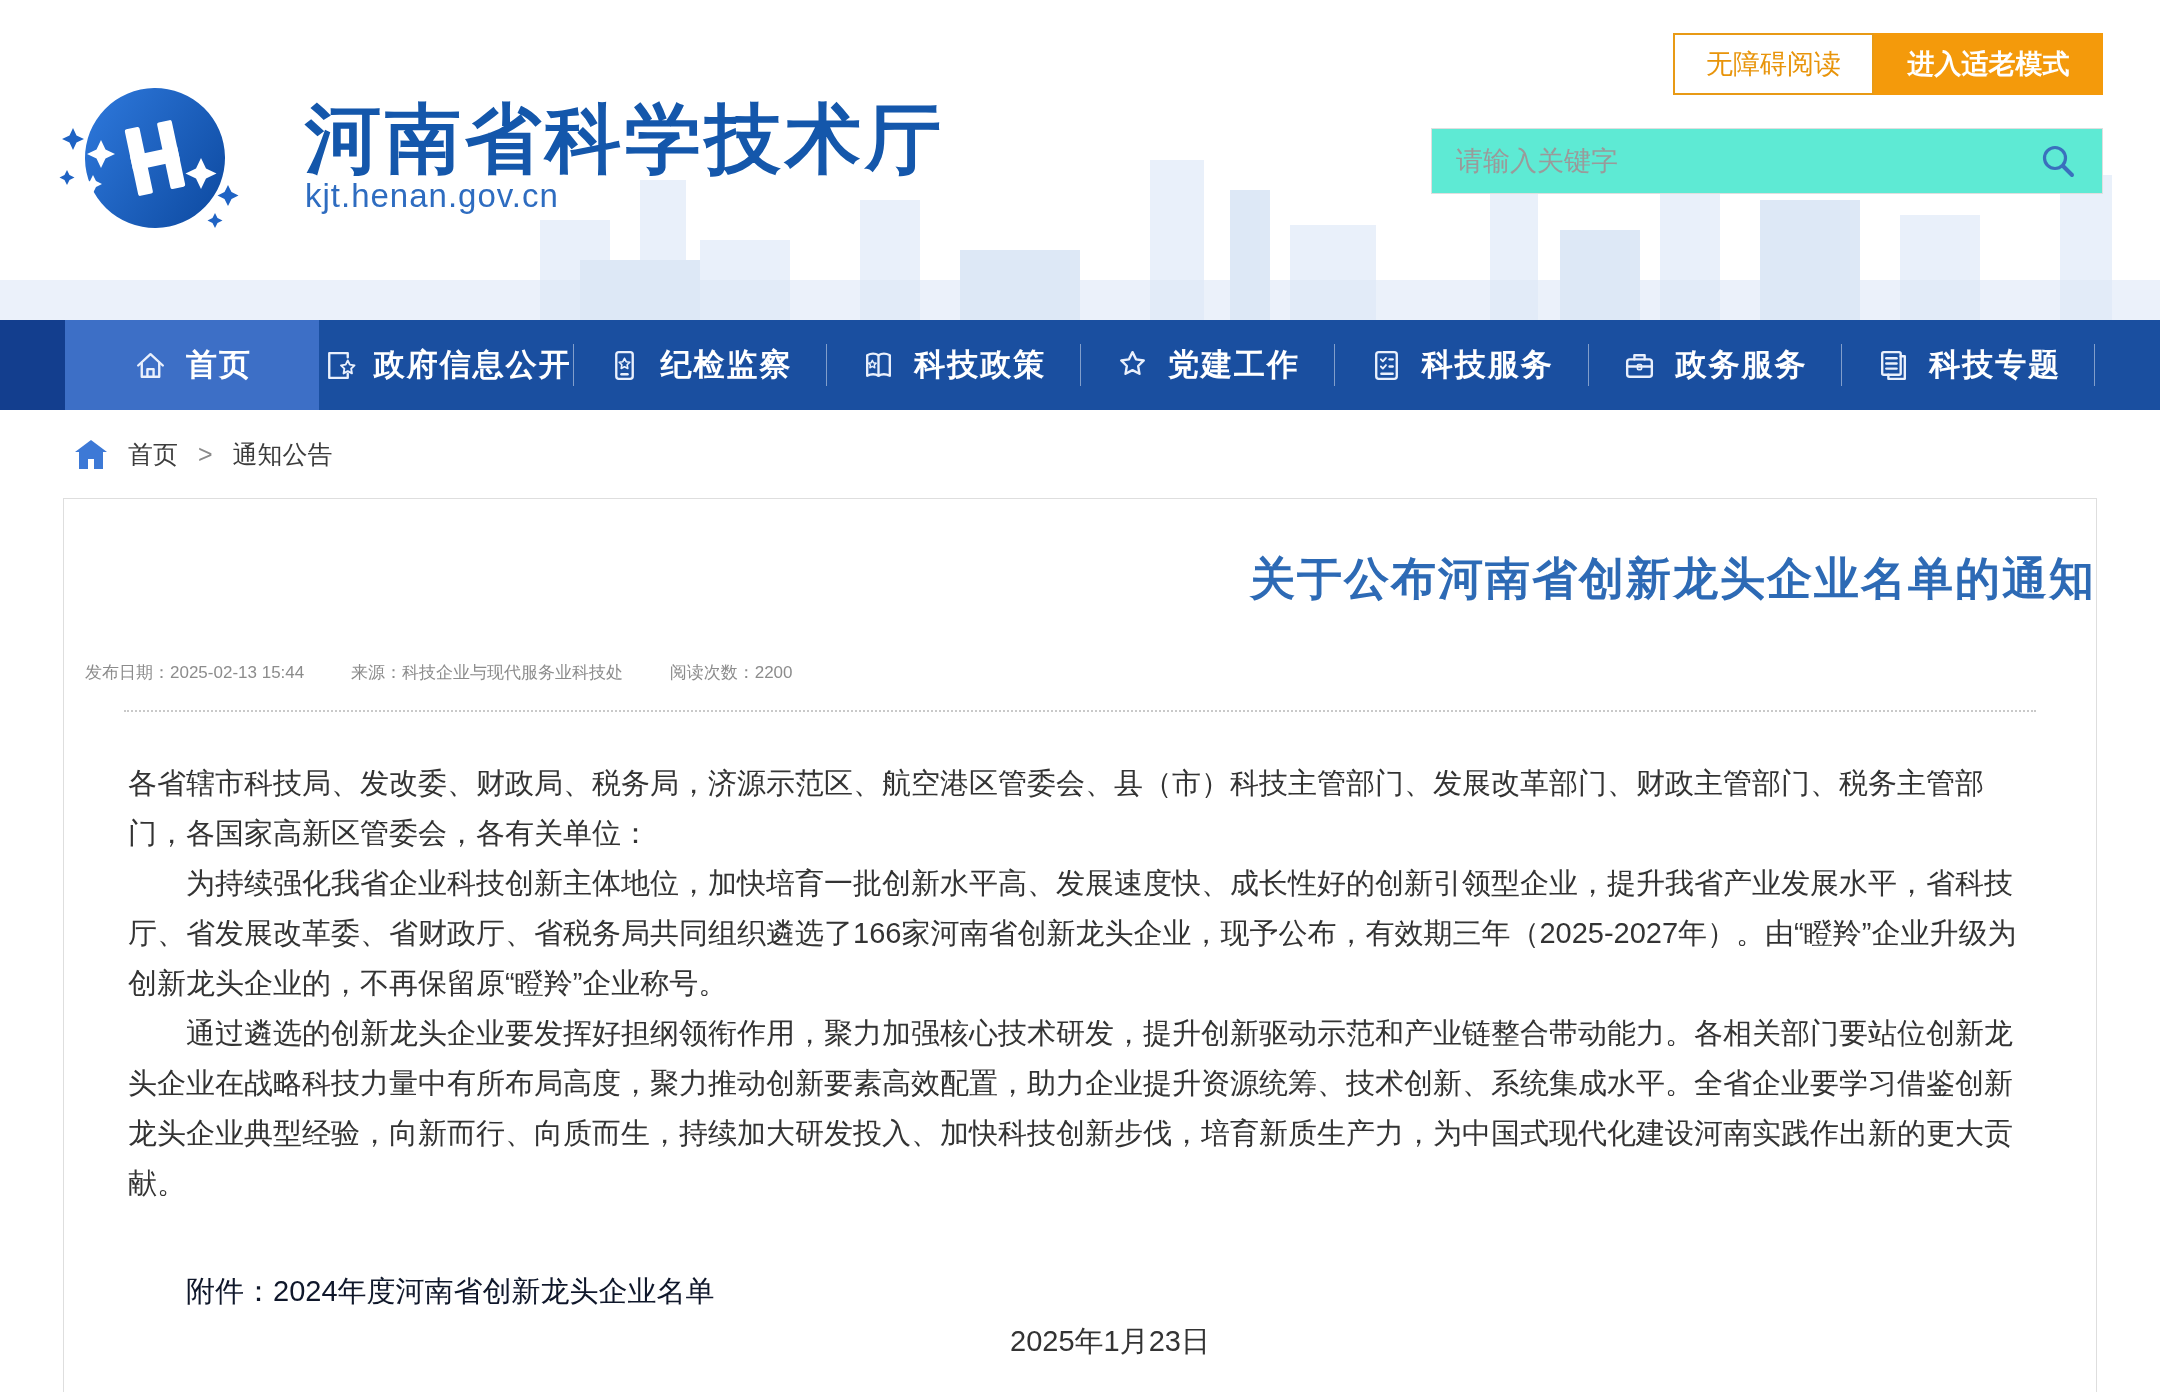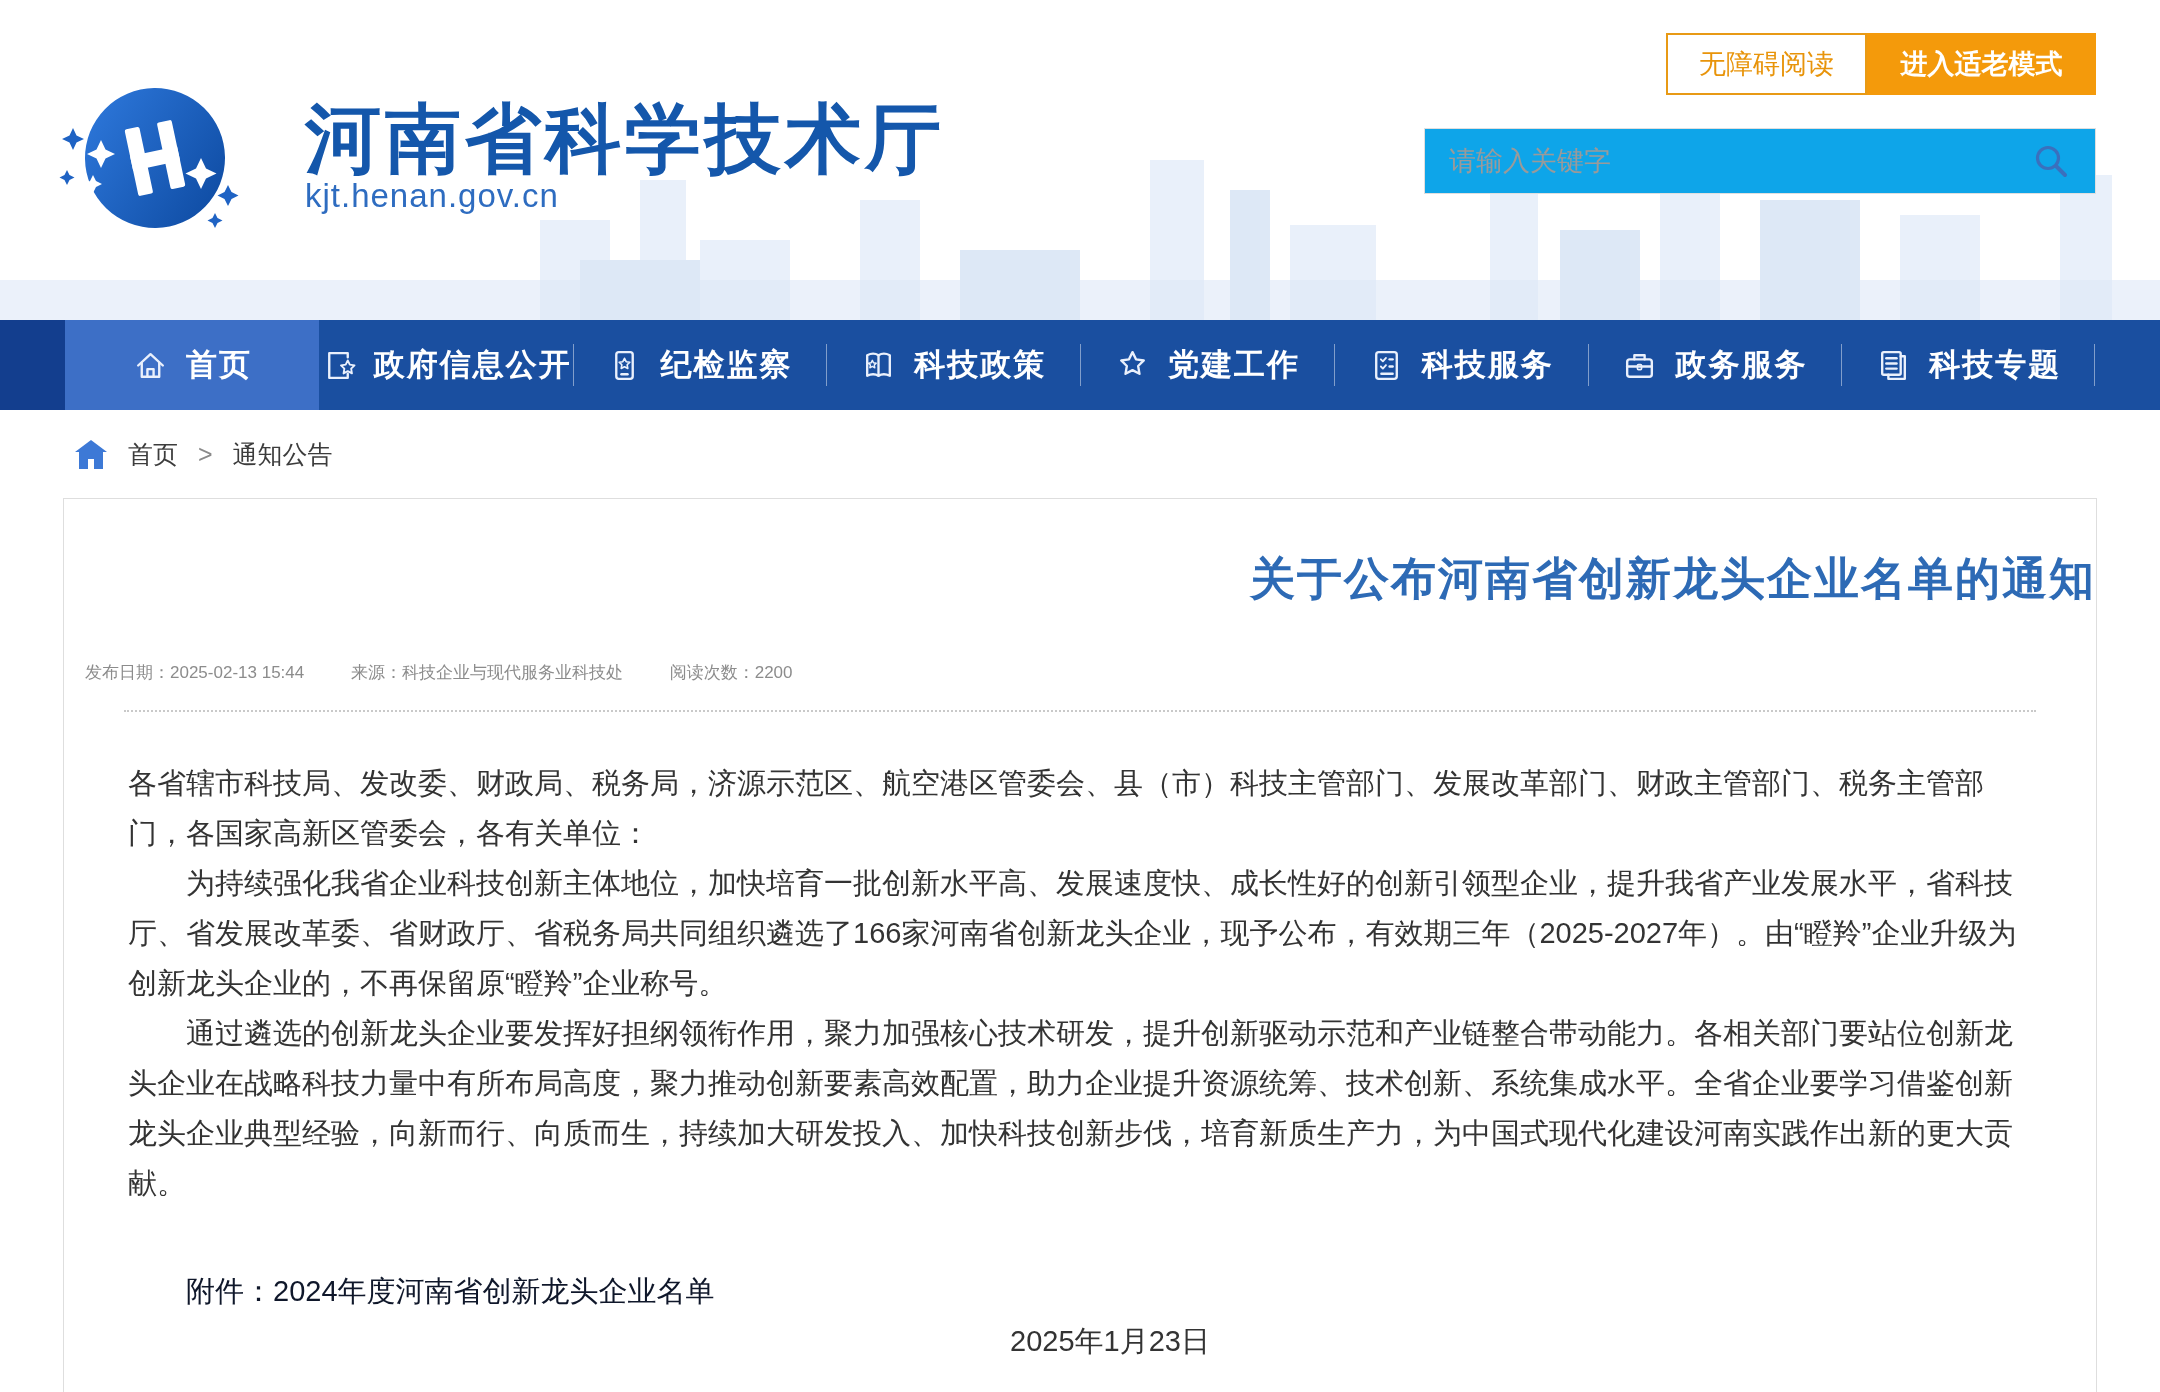--- a/index.html
+++ b/index.html
@@ -7,27 +7,27 @@
     font-family: "Liberation Sans", "DejaVu Sans", sans-serif; }
 
   
   .site-header { position: relative; width: 2160px; height: 320px; background: #ffffff; }
   .skyline { position: absolute; left: 0; bottom: 0; width: 2160px; height: 190px; z-index: 0; }
   .logo-area { position: absolute; left: 55px; top: 80px; display: flex; align-items: center; gap: 50px; z-index: 2; cursor: pointer; }
   .logo-emblem { width: 200px; height: 155px; }
   .site-title { font-size: 76px; font-weight: 700; color: #1457ab; letter-spacing: 4px; line-height: 1; }
   .site-url { font-size: 33px; color: #2e6cc0; margin-top: 0; letter-spacing: 1px; }
 
-  .header-right { position: absolute; right: 64px; top: 33px; width: 672px; z-index: 2; }
+  .header-right { position: absolute; right: 57px; top: 33px; width: 672px; z-index: 2; }
   .mode-buttons { display: flex; justify-content: flex-end; }
   .btn-accessibility { width: 201px; height: 62px; background: #ffffff; border: 2px solid #e89a15;
     color: #e8940a; font-size: 27px; cursor: pointer; font-family: inherit; }
   .btn-elder { width: 229px; height: 62px; background: #f49a0b; border: 2px solid #f49a0b;
     color: #ffffff; font-size: 27px; font-weight: 600; cursor: pointer; font-family: Liberation Sans, sans-serif; }
-  .search-box { margin-top: 33px; height: 66px; width: 672px; background: #0ea5e9;
+  .search-box { margin-top: 33px; height: 66px; width: 672px; background: #5eead4;
     border: 1px solid #dfdfdf; display: flex; align-items: center; padding: 0 24px; }
   .search-box input { flex: 1; border: none; outline: none; background: transparent;
     font-size: 27px; color: #333; font-family: inherit; }
   .search-box input::placeholder { color: #9a9a9a; }
   .search-icon { width: 40px; height: 40px; cursor: pointer; flex: none; }
 
   
   .main-nav { position: relative; width: 2160px; height: 90px; background: #1a4fa0; display: flex; }
   .nav-strip-left { width: 65px; height: 90px; background: #133e8e; flex: none; }
   .nav-strip-right { width: 65px; height: 90px; flex: none; }

